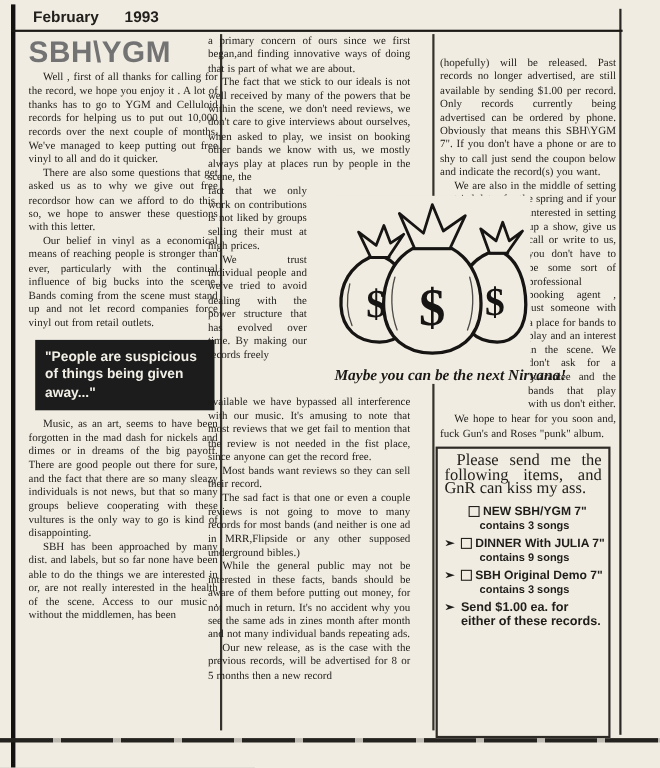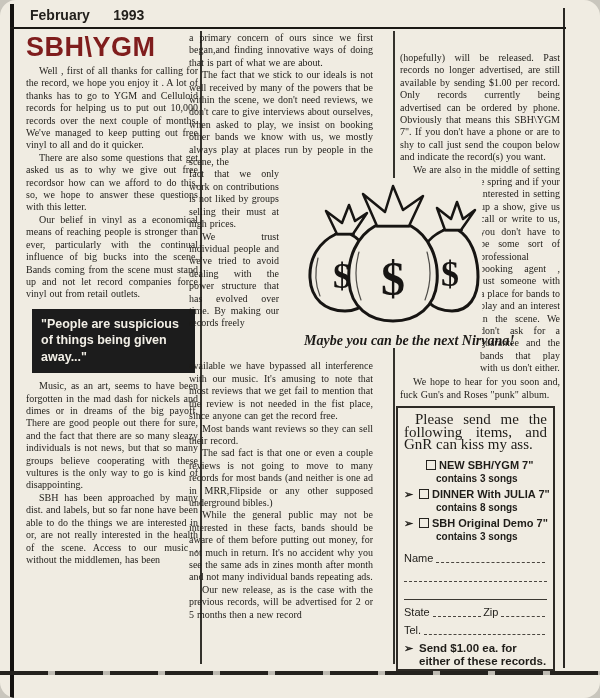--- a/index.html
+++ b/index.html
@@ -1,20 +1,19 @@
 <!DOCTYPE html>
 <html><head>
 <meta charset="utf-8">
 <style>
   html,body{margin:0;padding:0;background:#c9c6bd;}
   .page{
     position:relative;width:600px;height:698px;overflow:hidden;
     background:#f0ece2;color:#1f1d19;
     font-family:"Liberation Serif",serif;
-    border-radius:16px;
   }
   
   .left-bar{position:absolute;left:10px;top:4px;width:4px;height:694px;background:#141210;}
   .right-bar{position:absolute;left:563px;top:8px;width:2px;height:660px;background:#2a2824;}
   .top-rule{position:absolute;left:10px;top:27px;width:556px;height:2px;background:#1b1915;}
   .bottom-rule{position:absolute;left:0;top:671px;width:600px;height:4px;
     background:repeating-linear-gradient(90deg,#24221e 0 48px,rgba(36,34,30,.25) 48px 55px);}
   .vsep{position:absolute;top:31px;width:2px;height:633px;background:#34322c;}
   .vsep1{left:200px;}
   .vsep2{left:393px;}
@@ -31,21 +30,21 @@
   .col3{left:400px;width:160px;height:372px;margin-top:20px;}
 
   .col p{
     margin:0;font-size:10px;line-height:12.4px;text-align:justify;
     text-indent:13px;word-spacing:.4px;
   }
   .col p.cont{text-indent:0;}
 
   .title{
     margin:0 0 3px 0;font-family:"Liberation Sans",sans-serif;
-    font-size:27px;line-height:30px;font-weight:bold;letter-spacing:.5px;color:#7f1d1d;
+    font-size:27px;line-height:30px;font-weight:bold;letter-spacing:.5px;color:#737373;
   }
 
   .pullquote{
     margin:8px 3px 7px 6px;background:#1c1c1c;color:#f2efe6;
     font-family:"Liberation Sans",sans-serif;font-weight:bold;
     font-size:12.5px;line-height:16.5px;padding:7px 8px 8px 9px;
   }
 
   .narrow2{width:90px;min-height:192px;}
   .narrow3{margin-left:80px;min-height:188px;}
@@ -109,21 +108,21 @@
     <p class="cont">a primary concern of ours since we first began,and finding innovative ways of doing that  is part of what we are about.</p>
     <p>The fact that we stick to our  ideals is not well received by many of the powers that be within the  scene, we don't need reviews, we don't care to give interviews about ourselves, when asked to play, we insist on booking other bands we know with us, we mostly always play at places run by people in the scene, the</p>
     <div class="narrow2">
       <p class="cont">fact that we only work on contributions is not liked by groups selling their must at high prices.</p>
       <p>We trust individual people and we've tried to avoid dealing with the power structure that has evolved over time. By making our records freely</p>
     </div>
     <p class="cont">available we have bypassed all interference with our music. It's amusing to note that most reviews that we get fail to mention that the review  is not needed in the fist place, since anyone can get the record free.</p>
     <p>Most bands want reviews so they can sell their record.</p>
     <p>The sad fact is that one  or even a couple reviews is not going to move to many records for most bands (and neither is one ad in MRR,Flipside or any other supposed underground bibles.)</p>
     <p>While the general public may not be interested in these facts, bands should be aware of them before putting out money, for not much in return. It's no accident why you see the same ads in zines month after month and not many individual bands repeating ads.</p>
-    <p>Our new release, as is the case with the previous records, will be advertised for 2 or 5  months then a new record</p>
+    <p>Our new release, as is the case with the previous records, will be advertised for 8 or 5  months then a new record</p>
   </div>
 
   <div class="col col3">
     <p class="cont">(hopefully) will be  released. Past records no longer advertised, are still available by sending $1.00 per record. Only records currently being advertised can be ordered by phone. Obviously that means this SBH\YGM 7".  If you don't have a phone or are to shy to call just send the coupon below and indicate the record(s) you want.</p>
     <p>We are also in the middle of setting up tried dates for the spring and if your</p>
     <div class="narrow3">
       <p class="cont">interested in setting up a show, give us call or write to us, you don't have to be some sort of professional booking agent , just someone with a place for bands to play and an interest in the scene. We don't ask for a guarantee and the bands that play with us don't either.</p>
     </div>
     <p>We hope to hear for you soon and, fuck Gun's and Roses "punk" album.</p>
   </div>
@@ -168,47 +167,29 @@
       <span class="checkbox"></span>
       <span>NEW SBH/YGM 7"</span>
     </div>
     <div class="item-sub">contains 3 songs</div>
 
     <div class="item-row">
       <span class="arrow">➢</span>
       <span class="checkbox"></span>
       <span>DINNER With JULIA 7"</span>
     </div>
-    <div class="item-sub">contains 8 songs</div>
+    <div class="item-sub">contains 9 songs</div>
 
     <div class="item-row">
       <span class="arrow">➢</span>
       <span class="checkbox"></span>
       <span>SBH  Original Demo 7"</span>
     </div>
     <div class="item-sub">contains 3 songs</div>
 
-    <div class="fields">
-      <div class="field-row">
-        <span class="flabel">Name</span>
-        <span class="fill"></span>
-      </div>
-      <div class="blank-line"></div>
-      <div class="blank-line solid"></div>
-      <div class="field-row">
-        <span class="flabel">State</span>
-        <span class="fill"></span>
-        <span class="flabel">Zip</span>
-        <span class="fill short"></span>
-      </div>
-      <div class="field-row">
-        <span class="flabel">Tel.</span>
-        <span class="fill"></span>
-      </div>
-    </div>
 
     <div class="coupon-note">
       <span class="arrow">➢</span>
       <span>Send $1.00 ea. for either of these records.</span>
     </div>
   </div>
 
   <div class="bottom-rule"></div>
 </div>
 

